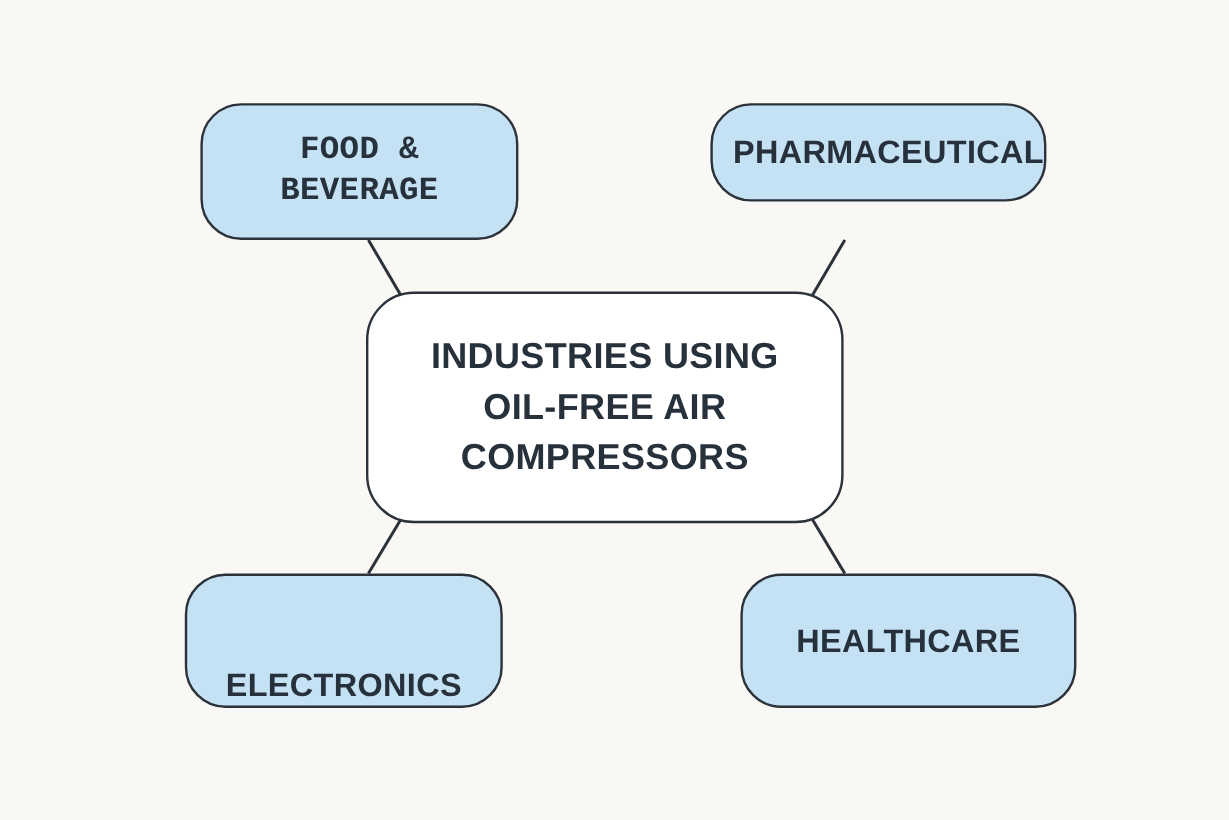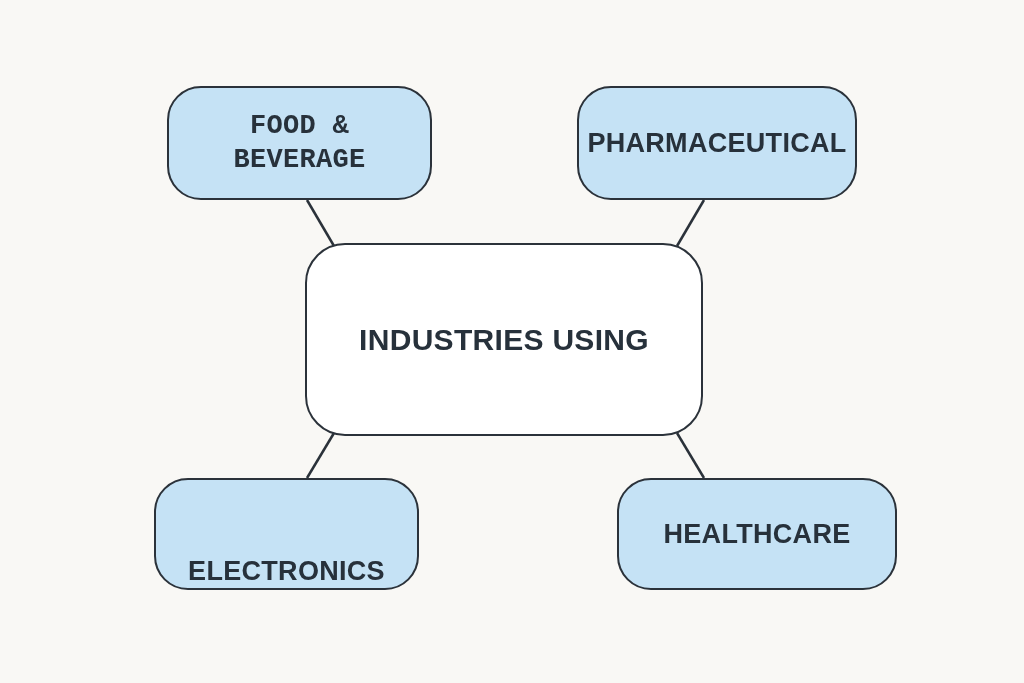--- a/index.html
+++ b/index.html
@@ -20,27 +20,29 @@
   <line x1="677" y1="433" x2="704" y2="478" stroke="#2b323a" stroke-width="2.5"></line>
 </svg>
 
 <div class="node" style="left:167px;top:86px;width:265px;height:114px;font-family:Liberation Mono, monospace;">
   <div>
     <div>FOOD &amp;</div>
     <div>BEVERAGE</div>
   </div>
 </div>
 
-<div class="node" style="left:577px;top:86px;width:280px;height:114px;">
+<div class="node" style="left:592px;top:86px;width:280px;height:82px;justify-content:flex-end;">
   <div>PHARMACEUTICAL</div>
 </div>
 
 <div class="node center" style="left:305px;top:243px;width:398px;height:193px;">
   <div>
     <div>INDUSTRIES USING</div>
+    <div>OIL-FREE AIR</div>
+    <div>COMPRESSORS</div>
   </div>
 </div>
 
 <div class="node" style="left:154px;top:478px;width:265px;height:112px;align-items:flex-end;">
   <div>ELECTRONICS</div>
 </div>
 
 <div class="node" style="left:569px;top:478px;width:280px;height:112px;margin-left:48px;">
   <div>HEALTHCARE</div>
 </div>

